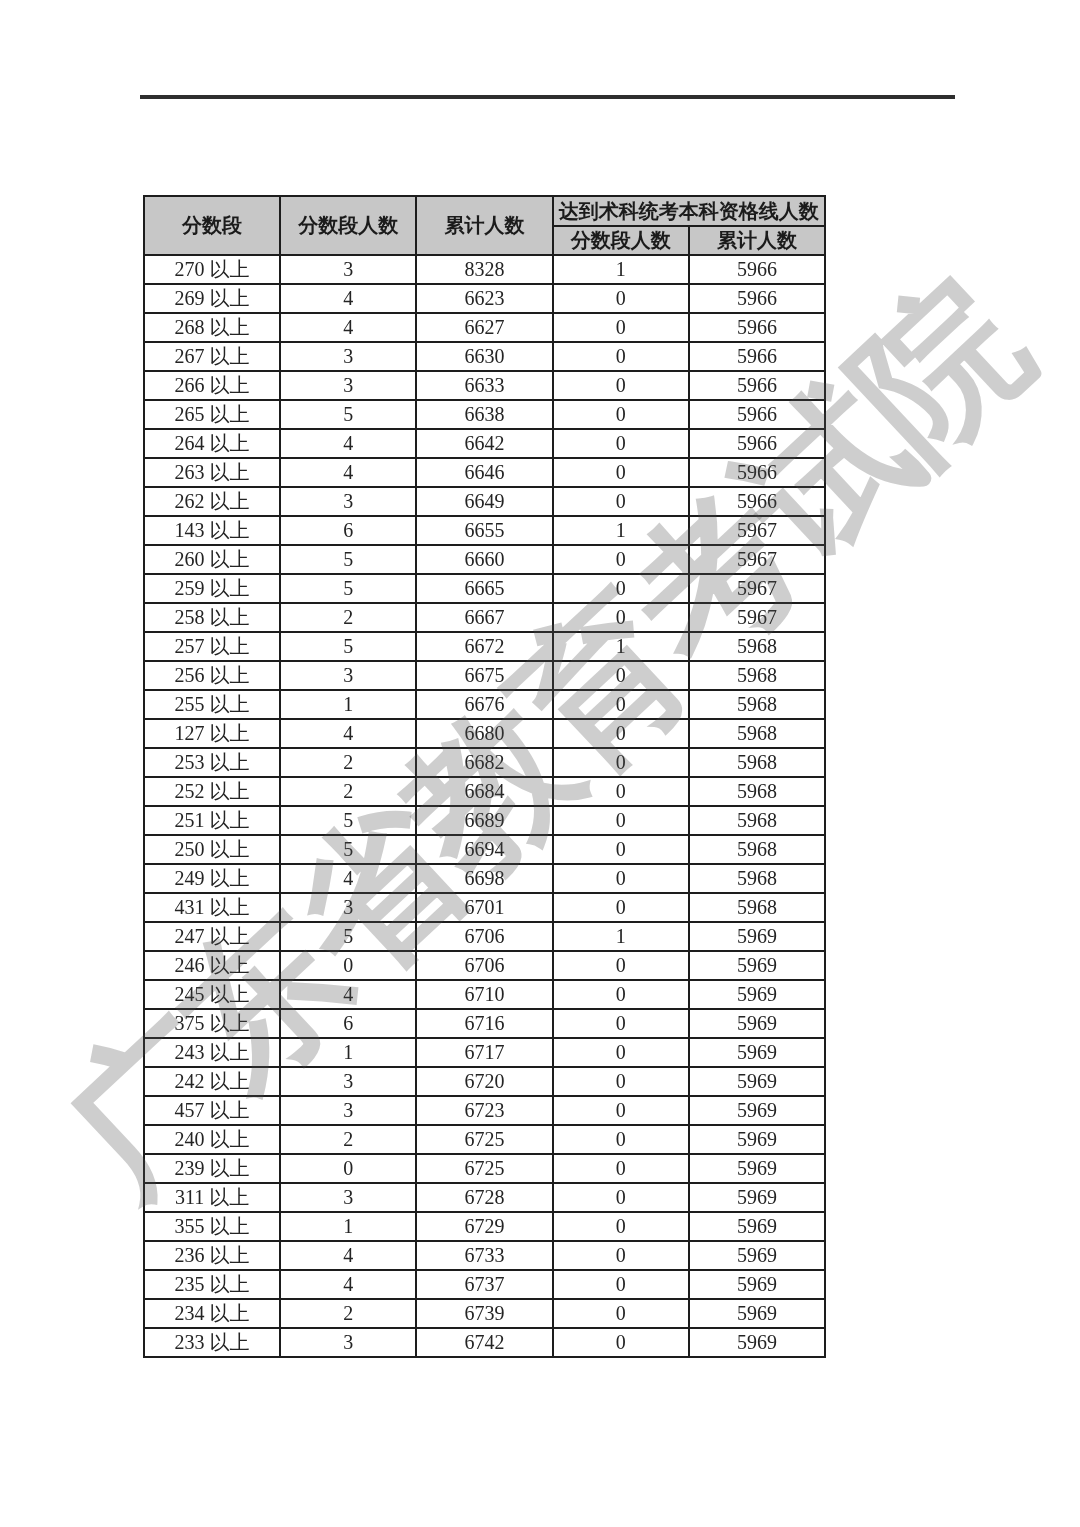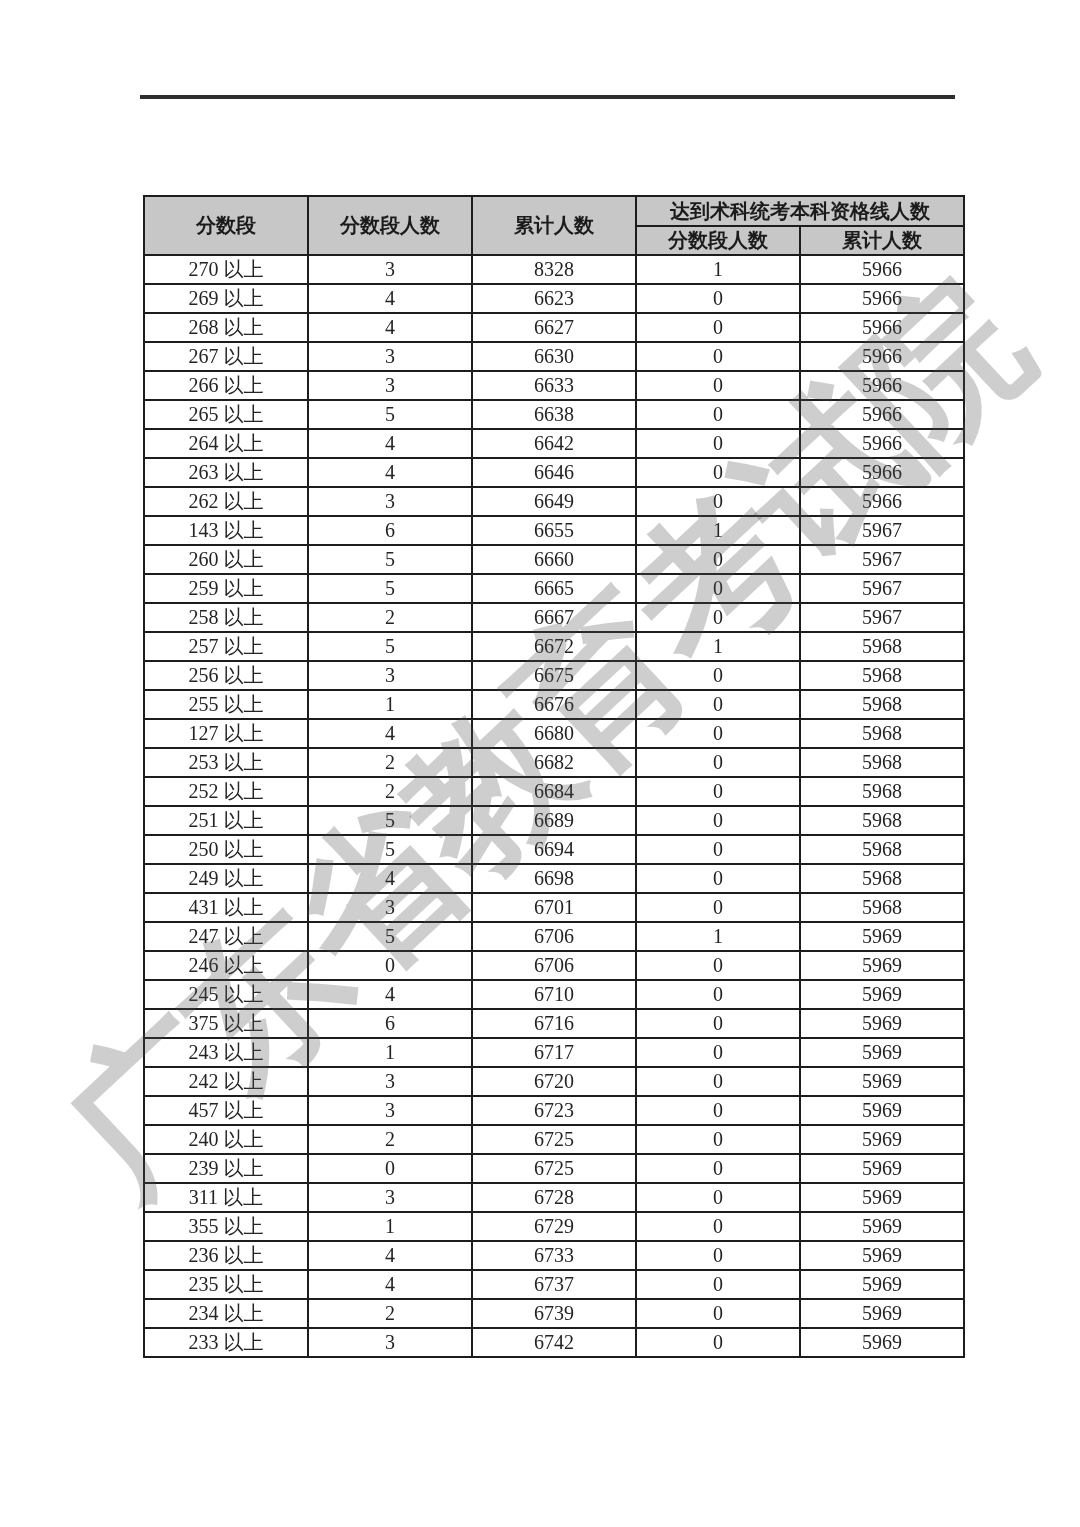--- a/index.html
+++ b/index.html
@@ -14,21 +14,21 @@
   body{
     width:1080px;height:1527px;position:relative;overflow:hidden;
     font-family:"Liberation Serif","DejaVu Serif",serif;
     color:var(--text-color);
   }
   .top-rule{
     position:absolute;left:140px;top:95px;width:815px;height:4px;
     background:var(--rule-color);
   }
   table.doc-table{
-    position:absolute;left:143px;top:195px;width:822px;
+    position:absolute;left:143px;top:195px;width:683px;
     border-collapse:collapse;table-layout:fixed;
     background:transparent;
     font-family:Liberation Serif, serif;
   }
   .doc-table col{width:20%;}
   .doc-table th,.doc-table td{
     border:2px solid var(--border-color);
     text-align:center;vertical-align:middle;
     overflow:hidden;white-space:nowrap;
   }

